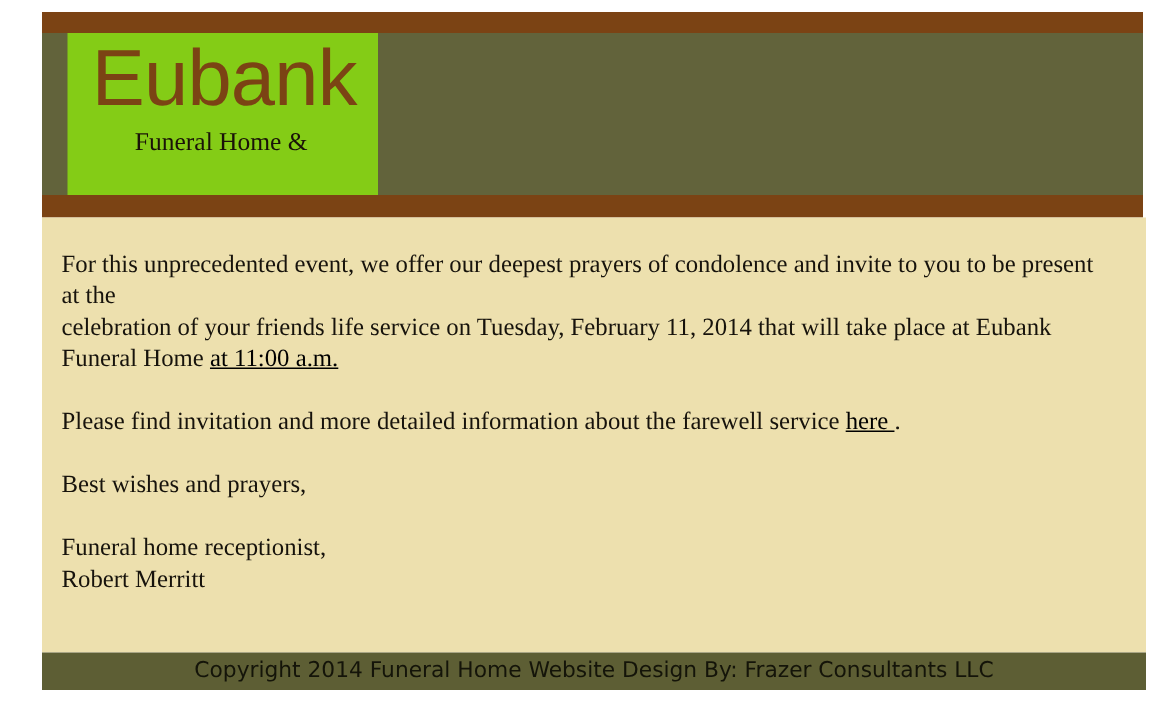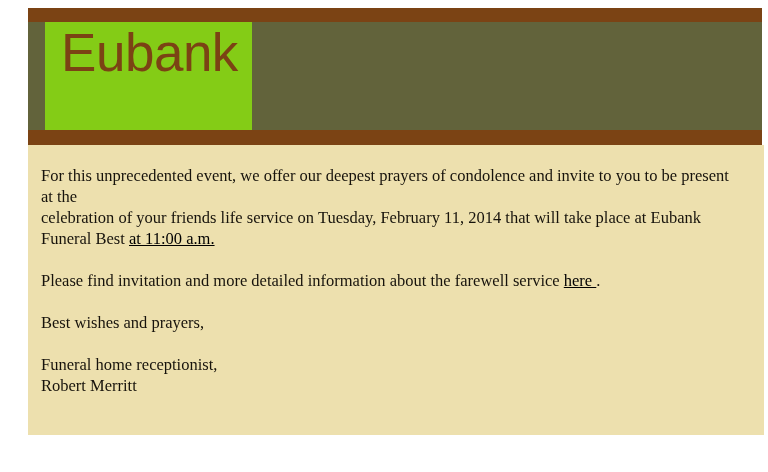--- a/index.html
+++ b/index.html
@@ -154,45 +154,49 @@
 
 <div class="page">
 
   <div class="hdr-top-rule"></div>
   <div class="hdr-band"></div>
   <div class="hdr-bottom-rule"></div>
 
   <div class="logo-box">
     <div class="logo-wordmark">Eubank</div>
     <div class="logo-tagline">
+      <div>Funeral Home &amp;</div>
     </div>
   </div>
 
   <div class="body-panel">
     <div class="letter">
 
       <div class="para">
         <div>For this unprecedented event, we offer our deepest prayers of condolence and invite to you to be present</div>
         <div>at the</div>
         <div>celebration of your friends life service on Tuesday, February 11, 2014 that will take place at Eubank</div>
-        <div><span>Funeral Best </span><a class="link" href="#">at 11:00 a.m.</a></div>
+        <div><span>Funeral Home </span><a class="link" href="#">at 11:00 a.m.</a></div>
       </div>
 
       <div class="spacer"></div>
 
       <div class="para"><span>Please find invitation and more detailed information about the farewell service </span><a class="link" href="#">here </a><span>.</span></div>
 
       <div class="spacer"></div>
 
       <div class="para">Best wishes and prayers,</div>
 
       <div class="spacer"></div>
 
       <div class="para">
         <div>Funeral home receptionist,</div>
         <div>Robert Merritt</div>
       </div>
 
     </div>
   </div>
 
+  <div class="footer">
+    <div class="footer-text">Copyright 2014 Funeral Home Website Design By: Frazer Consultants LLC</div>
+  </div>
 
 </div>
 
 </body></html>

